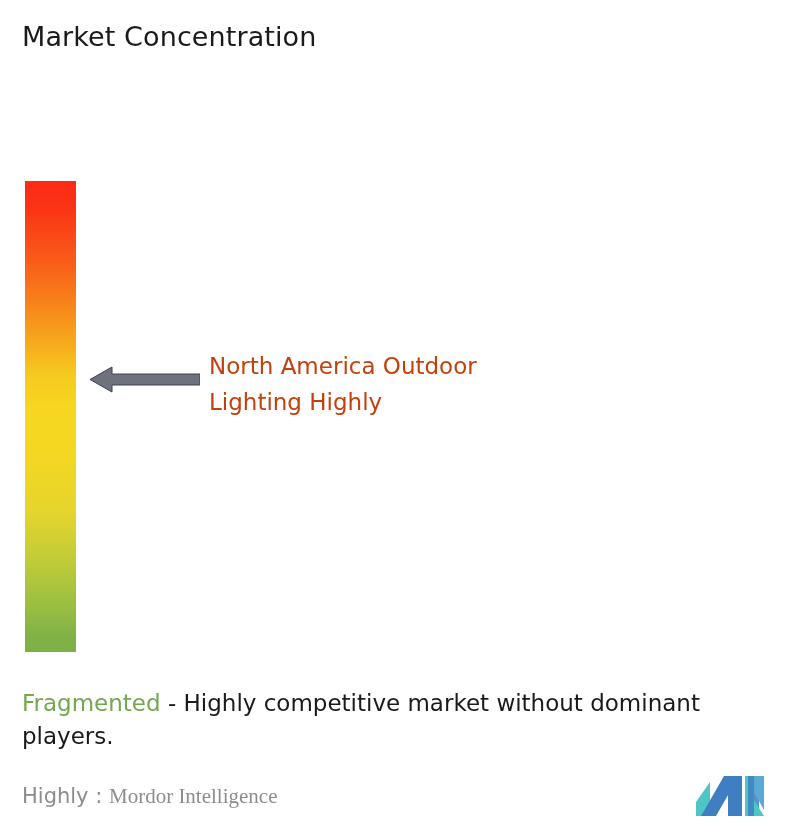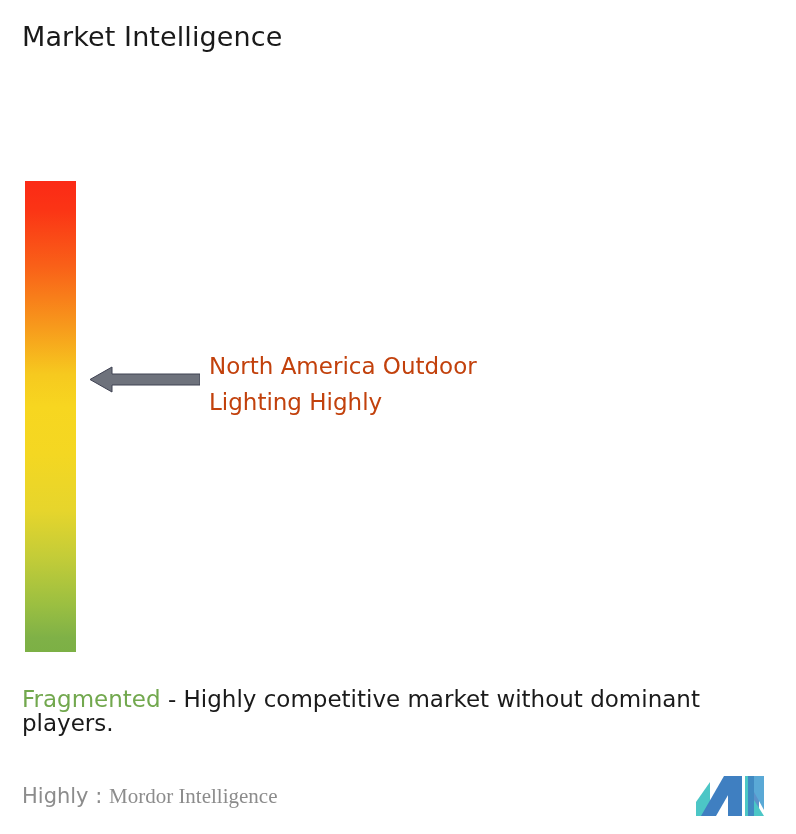--- a/index.html
+++ b/index.html
@@ -96,21 +96,21 @@
     color: #c2410c;
   }
 
   
   .legend-bottom {
     position: absolute;
     left: 22px;
     top: 687px;
     width: 760px;
     font-size: 23px;
-    line-height: 24px;
+    line-height: 33px;
     color: #1a1a1a;
   }
   .legend-bottom .kw {
     color: #72a84e;
   }
   .legend-bottom .desc {
     color: #1a1a1a;
   }
 
   
@@ -134,21 +134,21 @@
     width: 68px;
     height: 46px;
   }
   .brand-logo svg { display: block; }
 </style>
 </head>
 <body>
 
 <div class="page">
 
-  <div class="title">Market Intelligence</div>
+  <div class="title">Market Concentration</div>
 
 
   <div class="gradient-bar"></div>
 
   <div class="pointer">
     <svg width="110" height="31" viewBox="0 0 110 31" xmlns="http://www.w3.org/2000/svg">
       <polygon points="0,15.5 22,3 22,10 110,10 110,21 22,21 22,28" fill="#6e727c" stroke="#3f4252" stroke-width="1"></polygon>
     </svg>
   </div>
 

